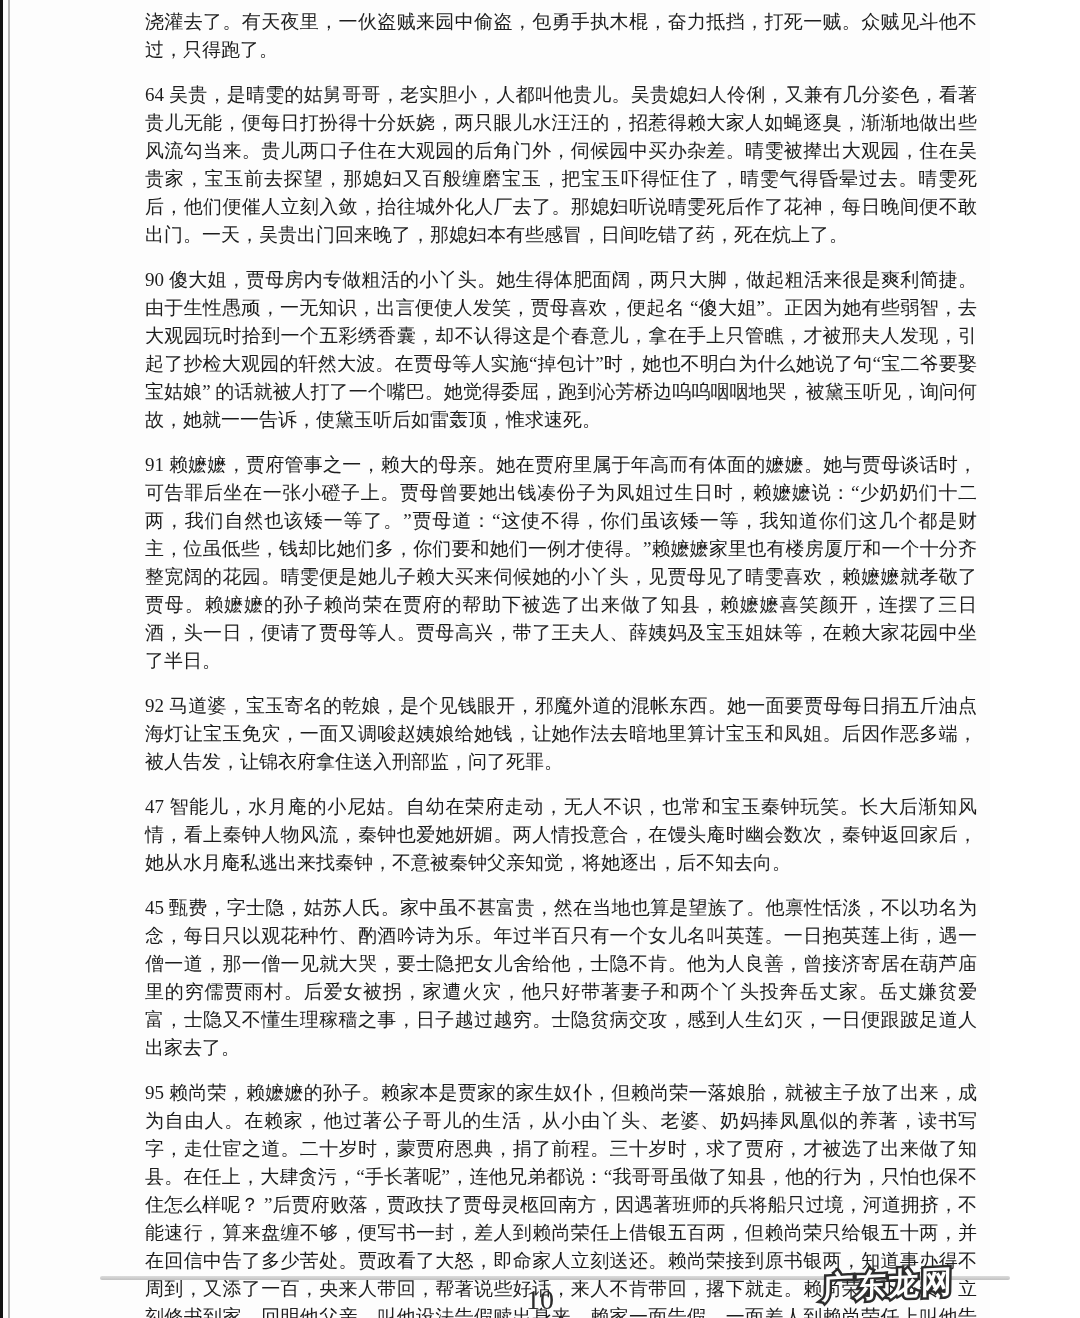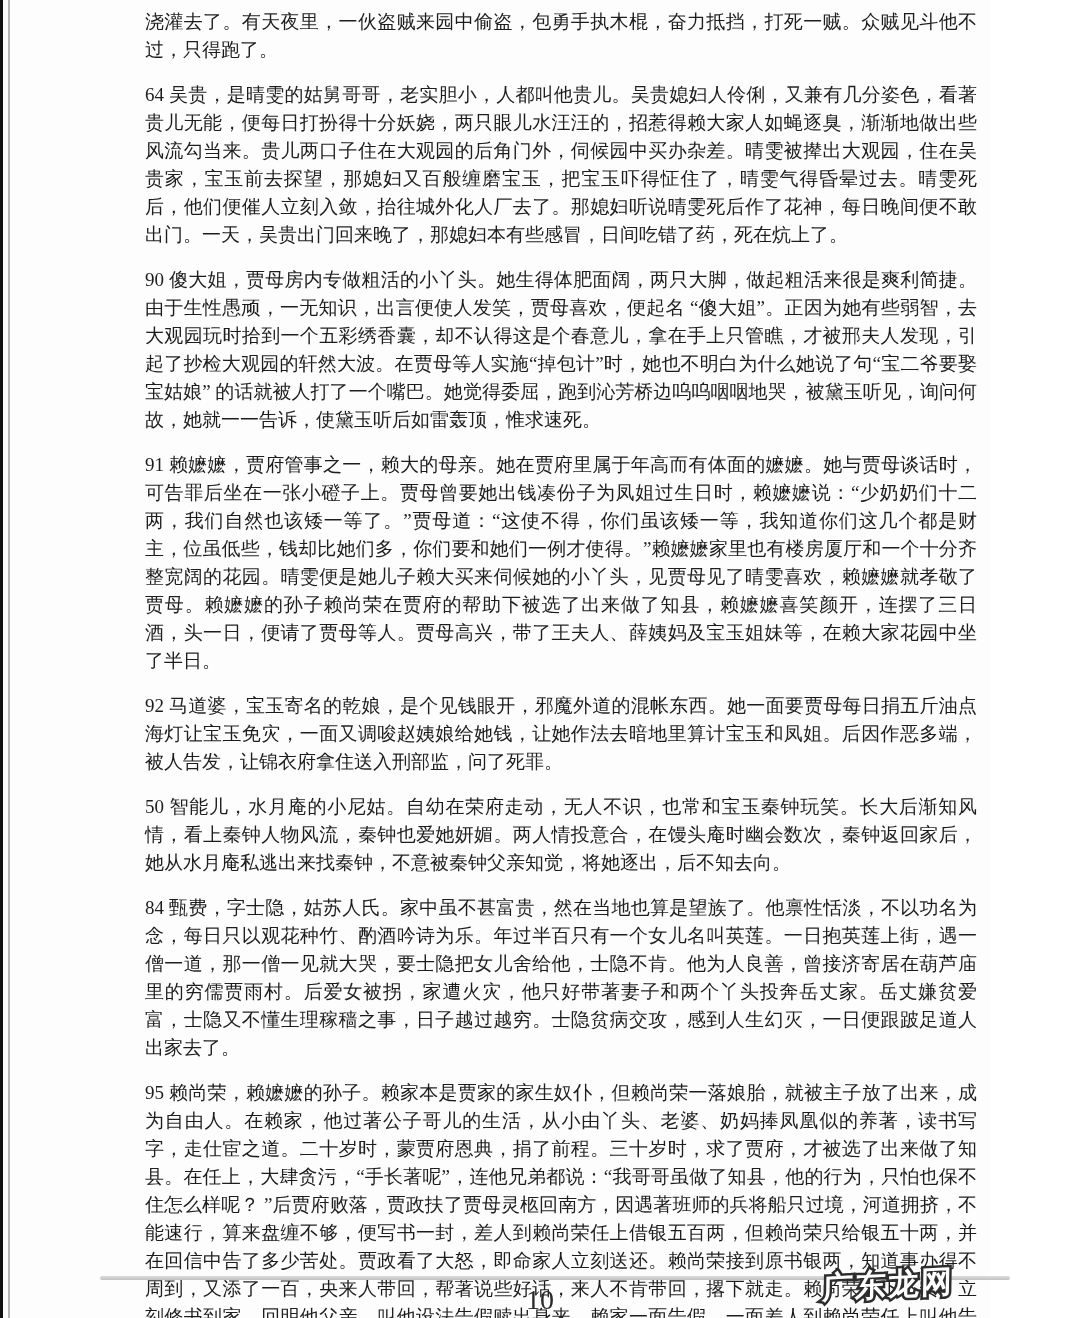--- a/index.html
+++ b/index.html
@@ -93,22 +93,22 @@
 <div class="scan-page">
   <div class="edge-black"></div>
   <div class="edge-gray"></div>
 
   <main class="body-text" id="paragraphs">
       <p class="para">浇灌去了。有天夜里，一伙盗贼来园中偷盗，包勇手执木棍，奋力抵挡，打死一贼。众贼见斗他不过，只得跑了。</p>
       <p class="para">64 吴贵，是晴雯的姑舅哥哥，老实胆小，人都叫他贵儿。吴贵媳妇人伶俐，又兼有几分姿色，看著贵儿无能，便每日打扮得十分妖娆，两只眼儿水汪汪的，招惹得赖大家人如蝇逐臭，渐渐地做出些风流勾当来。贵儿两口子住在大观园的后角门外，伺候园中买办杂差。晴雯被撵出大观园，住在吴贵家，宝玉前去探望，那媳妇又百般缠磨宝玉，把宝玉吓得怔住了，晴雯气得昏晕过去。晴雯死后，他们便催人立刻入敛，抬往城外化人厂去了。那媳妇听说晴雯死后作了花神，每日晚间便不敢出门。一天，吴贵出门回来晚了，那媳妇本有些感冒，日间吃错了药，死在炕上了。</p>
       <p class="para">90 傻大姐，贾母房内专做粗活的小丫头。她生得体肥面阔，两只大脚，做起粗活来很是爽利简捷。由于生性愚顽，一无知识，出言便使人发笑，贾母喜欢，便起名 “傻大姐”。正因为她有些弱智，去大观园玩时拾到一个五彩绣香囊，却不认得这是个春意儿，拿在手上只管瞧，才被邢夫人发现，引起了抄检大观园的轩然大波。在贾母等人实施“掉包计”时，她也不明白为什么她说了句“宝二爷要娶宝姑娘” 的话就被人打了一个嘴巴。她觉得委屈，跑到沁芳桥边呜呜咽咽地哭，被黛玉听见，询问何故，她就一一告诉，使黛玉听后如雷轰顶，惟求速死。</p>
       <p class="para">91 赖嬷嬷，贾府管事之一，赖大的母亲。她在贾府里属于年高而有体面的嬷嬷。她与贾母谈话时，可告罪后坐在一张小磴子上。贾母曾要她出钱凑份子为凤姐过生日时，赖嬷嬷说：“少奶奶们十二两，我们自然也该矮一等了。”贾母道：“这使不得，你们虽该矮一等，我知道你们这几个都是财主，位虽低些，钱却比她们多，你们要和她们一例才使得。”赖嬷嬷家里也有楼房厦厅和一个十分齐整宽阔的花园。晴雯便是她儿子赖大买来伺候她的小丫头，见贾母见了晴雯喜欢，赖嬷嬷就孝敬了贾母。赖嬷嬷的孙子赖尚荣在贾府的帮助下被选了出来做了知县，赖嬷嬷喜笑颜开，连摆了三日酒，头一日，便请了贾母等人。贾母高兴，带了王夫人、薛姨妈及宝玉姐妹等，在赖大家花园中坐了半日。</p>
       <p class="para">92 马道婆，宝玉寄名的乾娘，是个见钱眼开，邪魔外道的混帐东西。她一面要贾母每日捐五斤油点海灯让宝玉免灾，一面又调唆赵姨娘给她钱，让她作法去暗地里算计宝玉和凤姐。后因作恶多端，被人告发，让锦衣府拿住送入刑部监，问了死罪。</p>
-      <p class="para">50 智能儿，水月庵的小尼姑。自幼在荣府走动，无人不识，也常和宝玉秦钟玩笑。长大后渐知风情，看上秦钟人物风流，秦钟也爱她妍媚。两人情投意合，在馒头庵时幽会数次，秦钟返回家后，她从水月庵私逃出来找秦钟，不意被秦钟父亲知觉，将她逐出，后不知去向。</p>
-      <p class="para">84 甄费，字士隐，姑苏人氏。家中虽不甚富贵，然在当地也算是望族了。他禀性恬淡，不以功名为念，每日只以观花种竹、酌酒吟诗为乐。年过半百只有一个女儿名叫英莲。一日抱英莲上街，遇一僧一道，那一僧一见就大哭，要士隐把女儿舍给他，士隐不肯。他为人良善，曾接济寄居在葫芦庙里的穷儒贾雨村。后爱女被拐，家遭火灾，他只好带著妻子和两个丫头投奔岳丈家。岳丈嫌贫爱富，士隐又不懂生理稼穑之事，日子越过越穷。士隐贫病交攻，感到人生幻灭，一日便跟跛足道人出家去了。</p>
+      <p class="para">47 智能儿，水月庵的小尼姑。自幼在荣府走动，无人不识，也常和宝玉秦钟玩笑。长大后渐知风情，看上秦钟人物风流，秦钟也爱她妍媚。两人情投意合，在馒头庵时幽会数次，秦钟返回家后，她从水月庵私逃出来找秦钟，不意被秦钟父亲知觉，将她逐出，后不知去向。</p>
+      <p class="para">45 甄费，字士隐，姑苏人氏。家中虽不甚富贵，然在当地也算是望族了。他禀性恬淡，不以功名为念，每日只以观花种竹、酌酒吟诗为乐。年过半百只有一个女儿名叫英莲。一日抱英莲上街，遇一僧一道，那一僧一见就大哭，要士隐把女儿舍给他，士隐不肯。他为人良善，曾接济寄居在葫芦庙里的穷儒贾雨村。后爱女被拐，家遭火灾，他只好带著妻子和两个丫头投奔岳丈家。岳丈嫌贫爱富，士隐又不懂生理稼穑之事，日子越过越穷。士隐贫病交攻，感到人生幻灭，一日便跟跛足道人出家去了。</p>
       <p class="para">95 赖尚荣，赖嬷嬷的孙子。赖家本是贾家的家生奴仆，但赖尚荣一落娘胎，就被主子放了出来，成为自由人。在赖家，他过著公子哥儿的生活，从小由丫头、老婆、奶妈捧凤凰似的养著，读书写字，走仕宦之道。二十岁时，蒙贾府恩典，捐了前程。三十岁时，求了贾府，才被选了出来做了知县。在任上，大肆贪污，“手长著呢”，连他兄弟都说：“我哥哥虽做了知县，他的行为，只怕也保不住怎么样呢？ ”后贾府败落，贾政扶了贾母灵柩回南方，因遇著班师的兵将船只过境，河道拥挤，不能速行，算来盘缠不够，便写书一封，差人到赖尚荣任上借银五百两，但赖尚荣只给银五十两，并在回信中告了多少苦处。贾政看了大怒，即命家人立刻送还。赖尚荣接到原书银两，知道事办得不周到，又添了一百，央来人带回，帮著说些好话，来人不肯带回，撂下就走。赖尚荣心下不安，立刻修书到家，回明他父亲，叫他设法告假赎出身来。赖家一面告假，一面差人到赖尚荣任上叫他告病辞官 。</p>
     </main>
 
   <div class="divider"></div>
   <div class="page-number">10</div>
 
   <div class="watermark">广东龙网</div>
 </div>
 
 </body></html>

